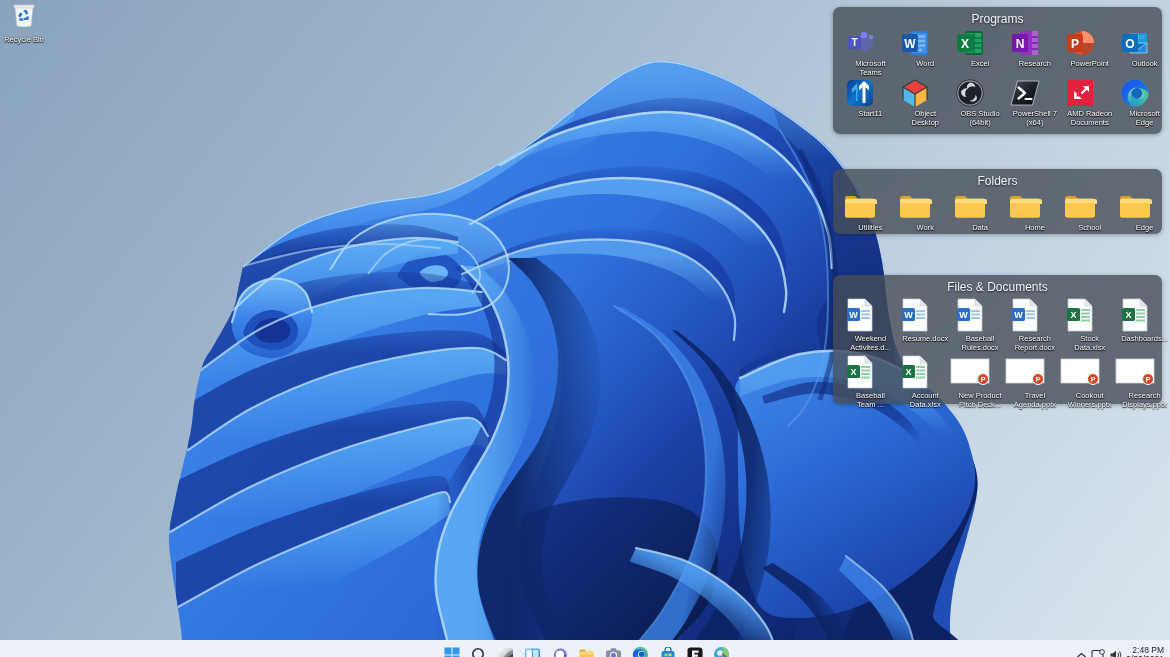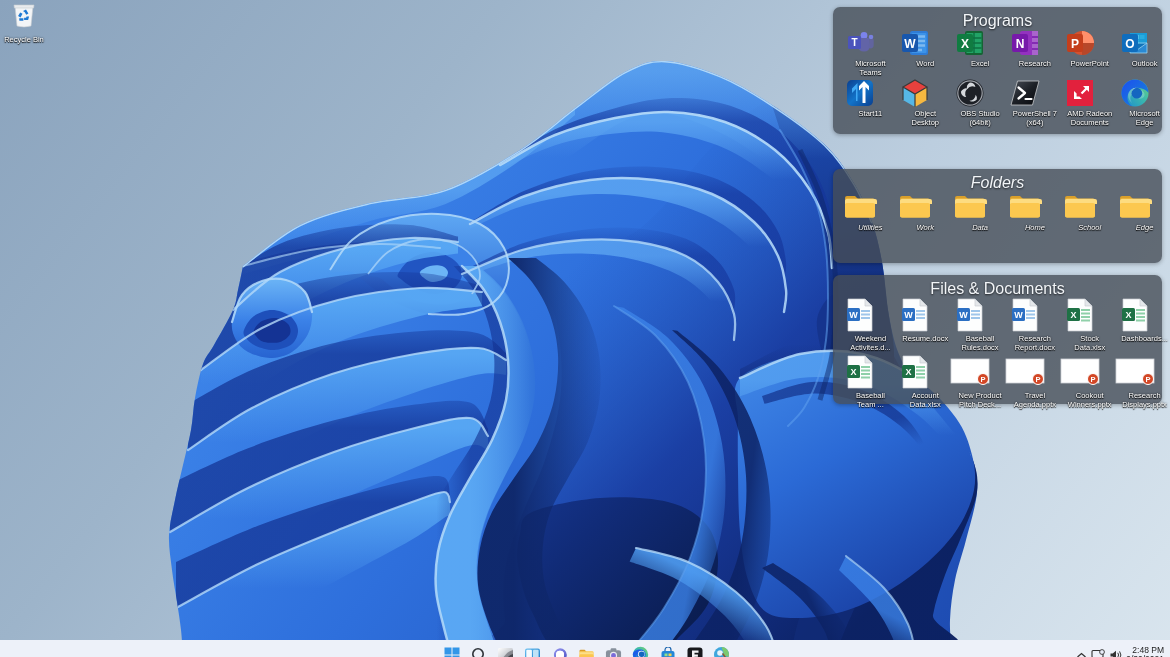--- a/index.html
+++ b/index.html
@@ -1,20 +1,20 @@
 <!DOCTYPE html>
 <html><head>
 <meta charset="utf-8">
 <style>
 html,body{margin:0;padding:0;}
 body{width:1170px;height:657px;overflow:hidden;font-family:"Liberation Sans",sans-serif;}
 #desk{position:relative;width:1170px;height:657px;background:linear-gradient(128deg,#8aa3bd 0%,#9db4ca 30%,#bccedf 62%,#d9e5ee 100%);overflow:hidden;}
 #bloom{position:absolute;left:0;top:0;filter:blur(0.5px);}
 .fence{position:absolute;left:833px;width:329px;background:rgba(70,78,87,0.8);border-radius:7px;box-shadow:0 1px 4px rgba(0,0,0,0.3);}
-.fence .title{text-align:center;color:#f2f5f8;font-size:16px;height:13px;padding-top:5px;text-shadow:0 1px 2px rgba(0,0,0,0.7);}
+.fence .title{text-align:center;color:#f2f5f8;font-size:12px;height:13px;padding-top:5px;text-shadow:0 1px 2px rgba(0,0,0,0.7);}
 .grid{display:grid;grid-template-columns:repeat(6,54.83px);padding-top:4px;}
 .cell{display:flex;flex-direction:column;align-items:center;overflow:visible;}
 .cell .ic{display:flex;align-items:center;justify-content:center;}
 .cell .lb{font-size:7.5px;line-height:9px;color:#fff;text-align:center;text-shadow:0 1px 1px #000,0 0 2px rgba(0,0,0,0.9);margin-top:2px;white-space:pre-line;width:56px;height:20px;flex-shrink:0;padding-left:20px;}
 #taskbar{position:absolute;left:0;bottom:0;width:1170px;height:17px;background:#edf1f9;}
 #tbicons{position:absolute;left:443px;top:6px;display:flex;gap:10px;align-items:center;}
 .tbi{width:17px;height:17px;display:flex;align-items:center;justify-content:center;position:relative;}
 #tray{position:absolute;right:6px;top:0;height:30px;display:flex;align-items:center;gap:4px;}
 #clock{font-size:8.5px;color:#1b1b1b;text-align:right;line-height:9.5px;}
 </style>
@@ -477,21 +477,21 @@
               <circle cx="16.8" cy="15.2" r="5.4" fill="#1466c0"></circle>
               <path d="M11.5 15.2 a5.4 5.4 0 0 1 5.3 -5.4 a5.4 5.4 0 0 0 -2.2 10.3 a5.4 5.4 0 0 1 -3.1 -4.9 z" fill="#eef6fc"></path>
             </svg>
 </div>
           <div class="lb">Microsoft
 Edge</div>
         </div>
 </div>
 </div>
 
-<div class="fence" id="f2" style="top:169px;height:94px;font-style:italic;">
+<div class="fence" id="f2" style="top:169px;height:65px;">
 <div class="title">Folders</div>
 <div class="grid" id="g2">
 <div class="cell">
           <div class="ic" style="height:30px">
             <svg width="34" height="27" viewBox="0 0 34 27">
               <path d="M2 5 q0-2 2-2 h8 l3 3 h-13 z" fill="#d99f2b"></path>
               <rect x="2" y="5.5" width="30" height="19" rx="2" fill="#f9c64d"></rect>
               <path d="M2 8 q0-2 2-2 h28 q2 0 2 2 v3 h-32 z" fill="#fddc80"></path>
               <rect x="2" y="10" width="30" height="14.5" rx="2" fill="#fcc84f"></rect>
             </svg>

